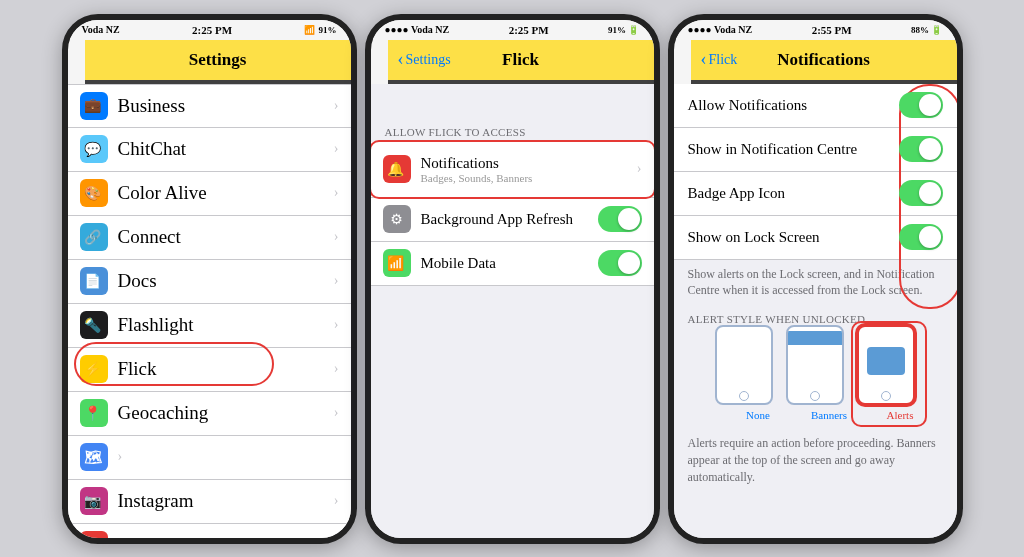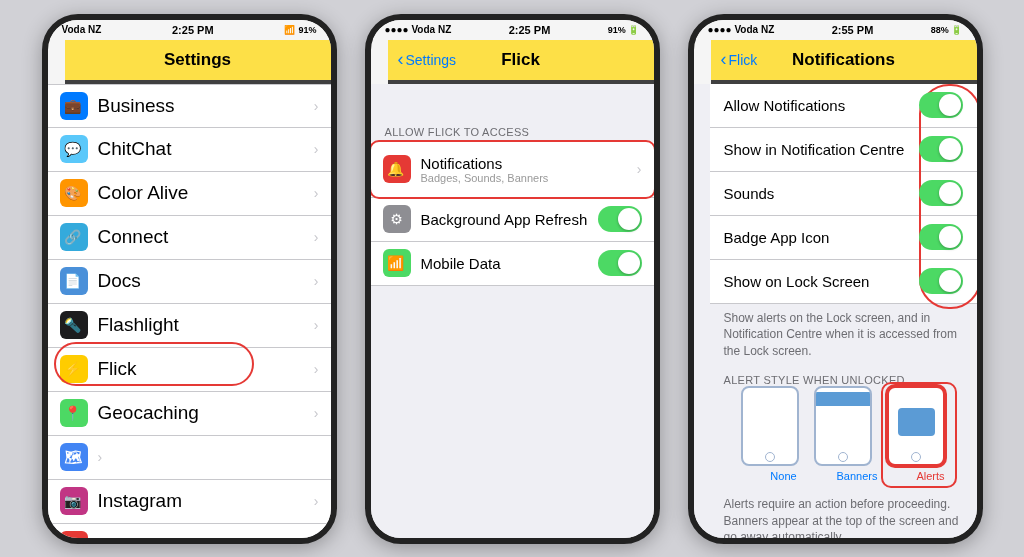--- a/index.html
+++ b/index.html
@@ -8,23 +8,24 @@
       display: flex;
       justify-content: center;
       align-items: center;
       width: 1024px;
       height: 557px;
       font-family: -apple-system, 'Helvetica Neue', sans-serif;
       overflow: hidden;
     }
     .phones-container {
       display: flex;
-      gap: 28px;
+      gap: 8px;
       align-items: flex-start;
       padding: 10px;
+      font-family: Liberation Serif, serif;
     }
     .phone {
       background: #f5f5f5;
       border-radius: 36px;
       border: 6px solid #222;
       width: 295px;
       height: 530px;
       overflow: hidden;
       display: flex;
       flex-direction: column;
@@ -402,34 +403,30 @@
       <span class="time">2:55 PM</span>
       <span class="icons">88% 🔋</span>
     </div>
     <div class="nav-bar">
       <span class="back-btn">
         <span class="back-chevron">‹</span>
         <span>Flick</span>
       </span>
       <span class="title">Notifications</span>
     </div>
-    <div class="content" style="position:relative;padding-left:16px;">
+    <div class="content" style="position:relative;">
 
       <div class="red-circle" style="top:0px;right:-4px;width:62px;height:225px;border-radius:30px;"></div>
 
       <div class="notif-row">
         <span class="row-label">Allow Notifications</span>
         <div class="toggle"></div>
       </div>
       <div class="notif-row">
         <span class="row-label">Show in Notification Centre</span>
-        <div class="toggle"></div>
-      </div>
-      <div class="notif-row">
-        <span class="row-label">Sounds</span>
         <div class="toggle"></div>
       </div>
       <div class="notif-row">
         <span class="row-label">Badge App Icon</span>
         <div class="toggle"></div>
       </div>
       <div class="notif-row">
         <span class="row-label">Show on Lock Screen</span>
         <div class="toggle"></div>
       </div>

